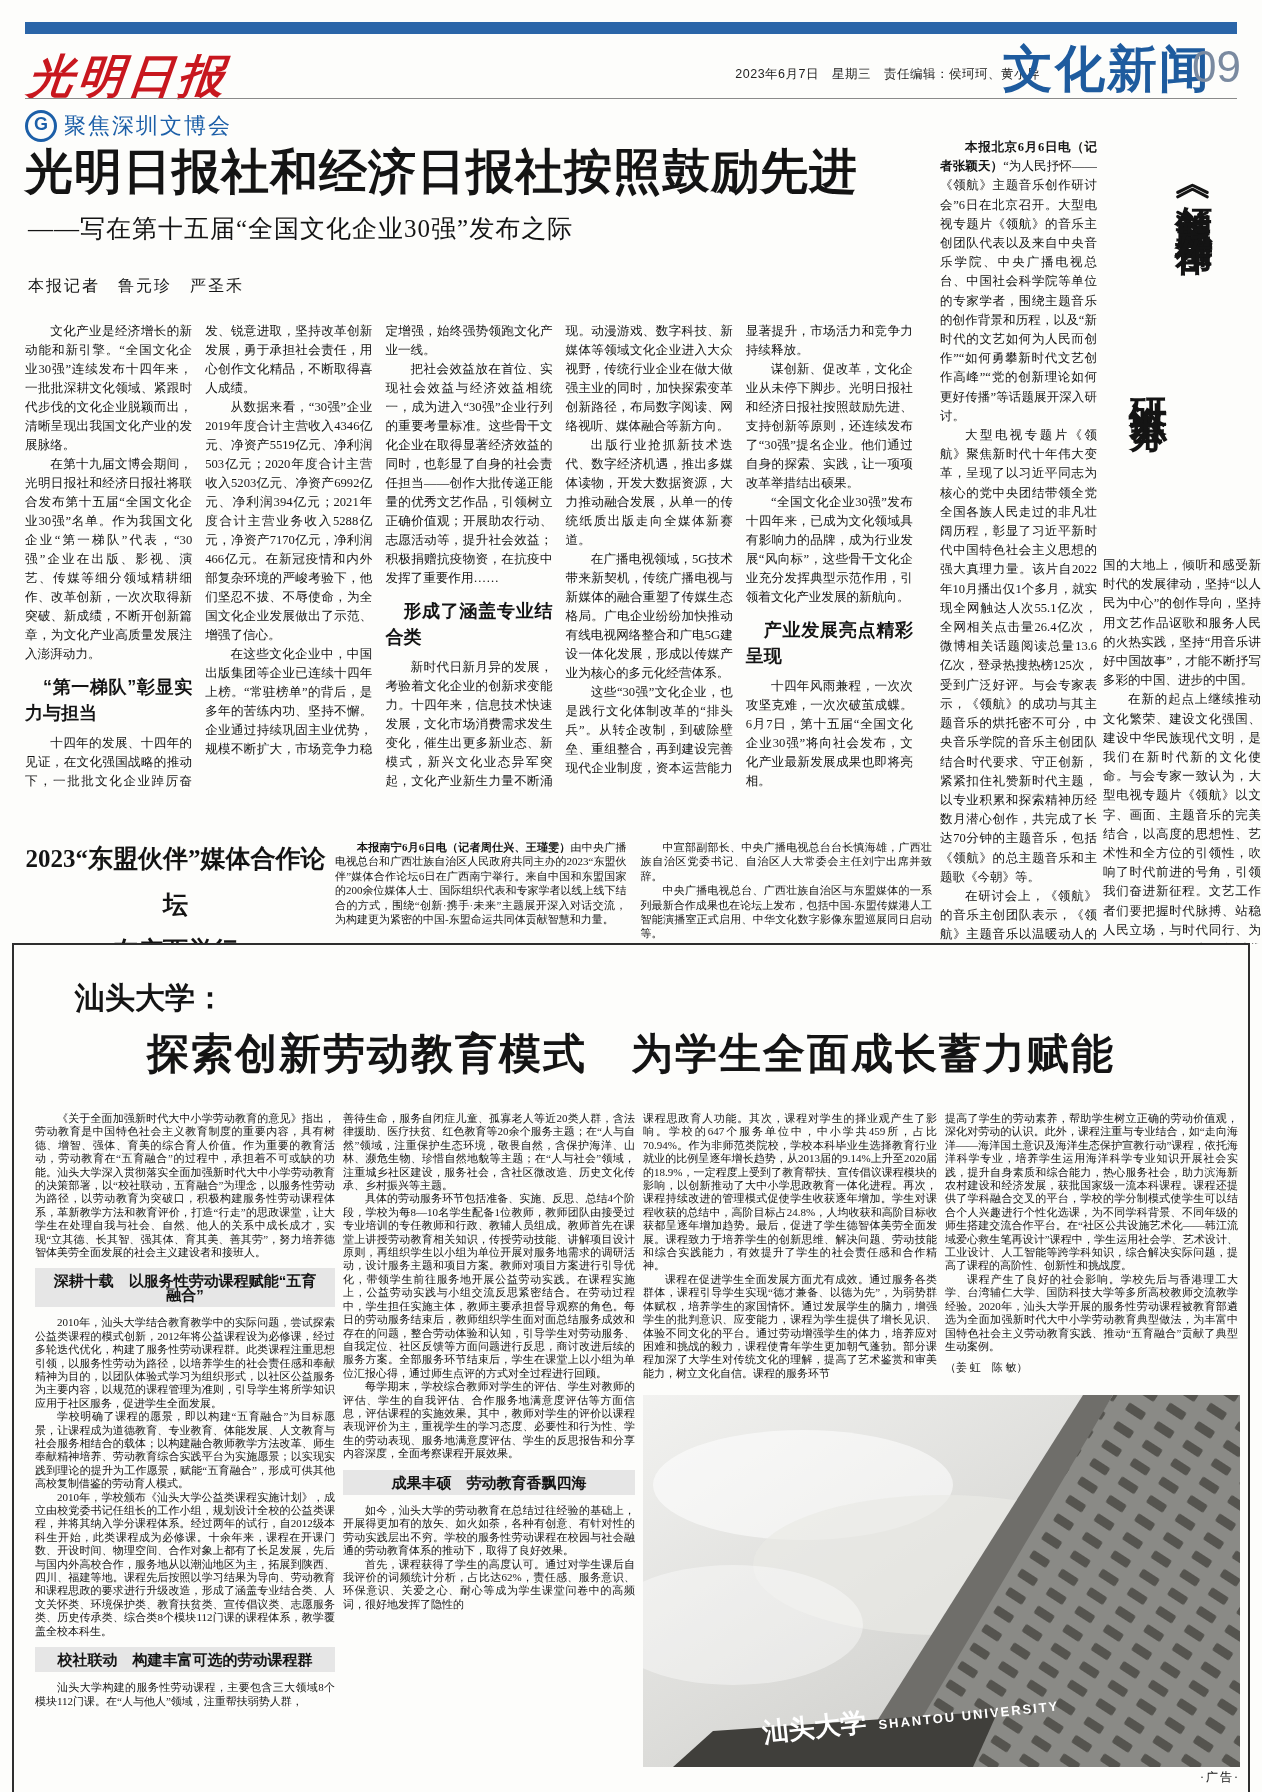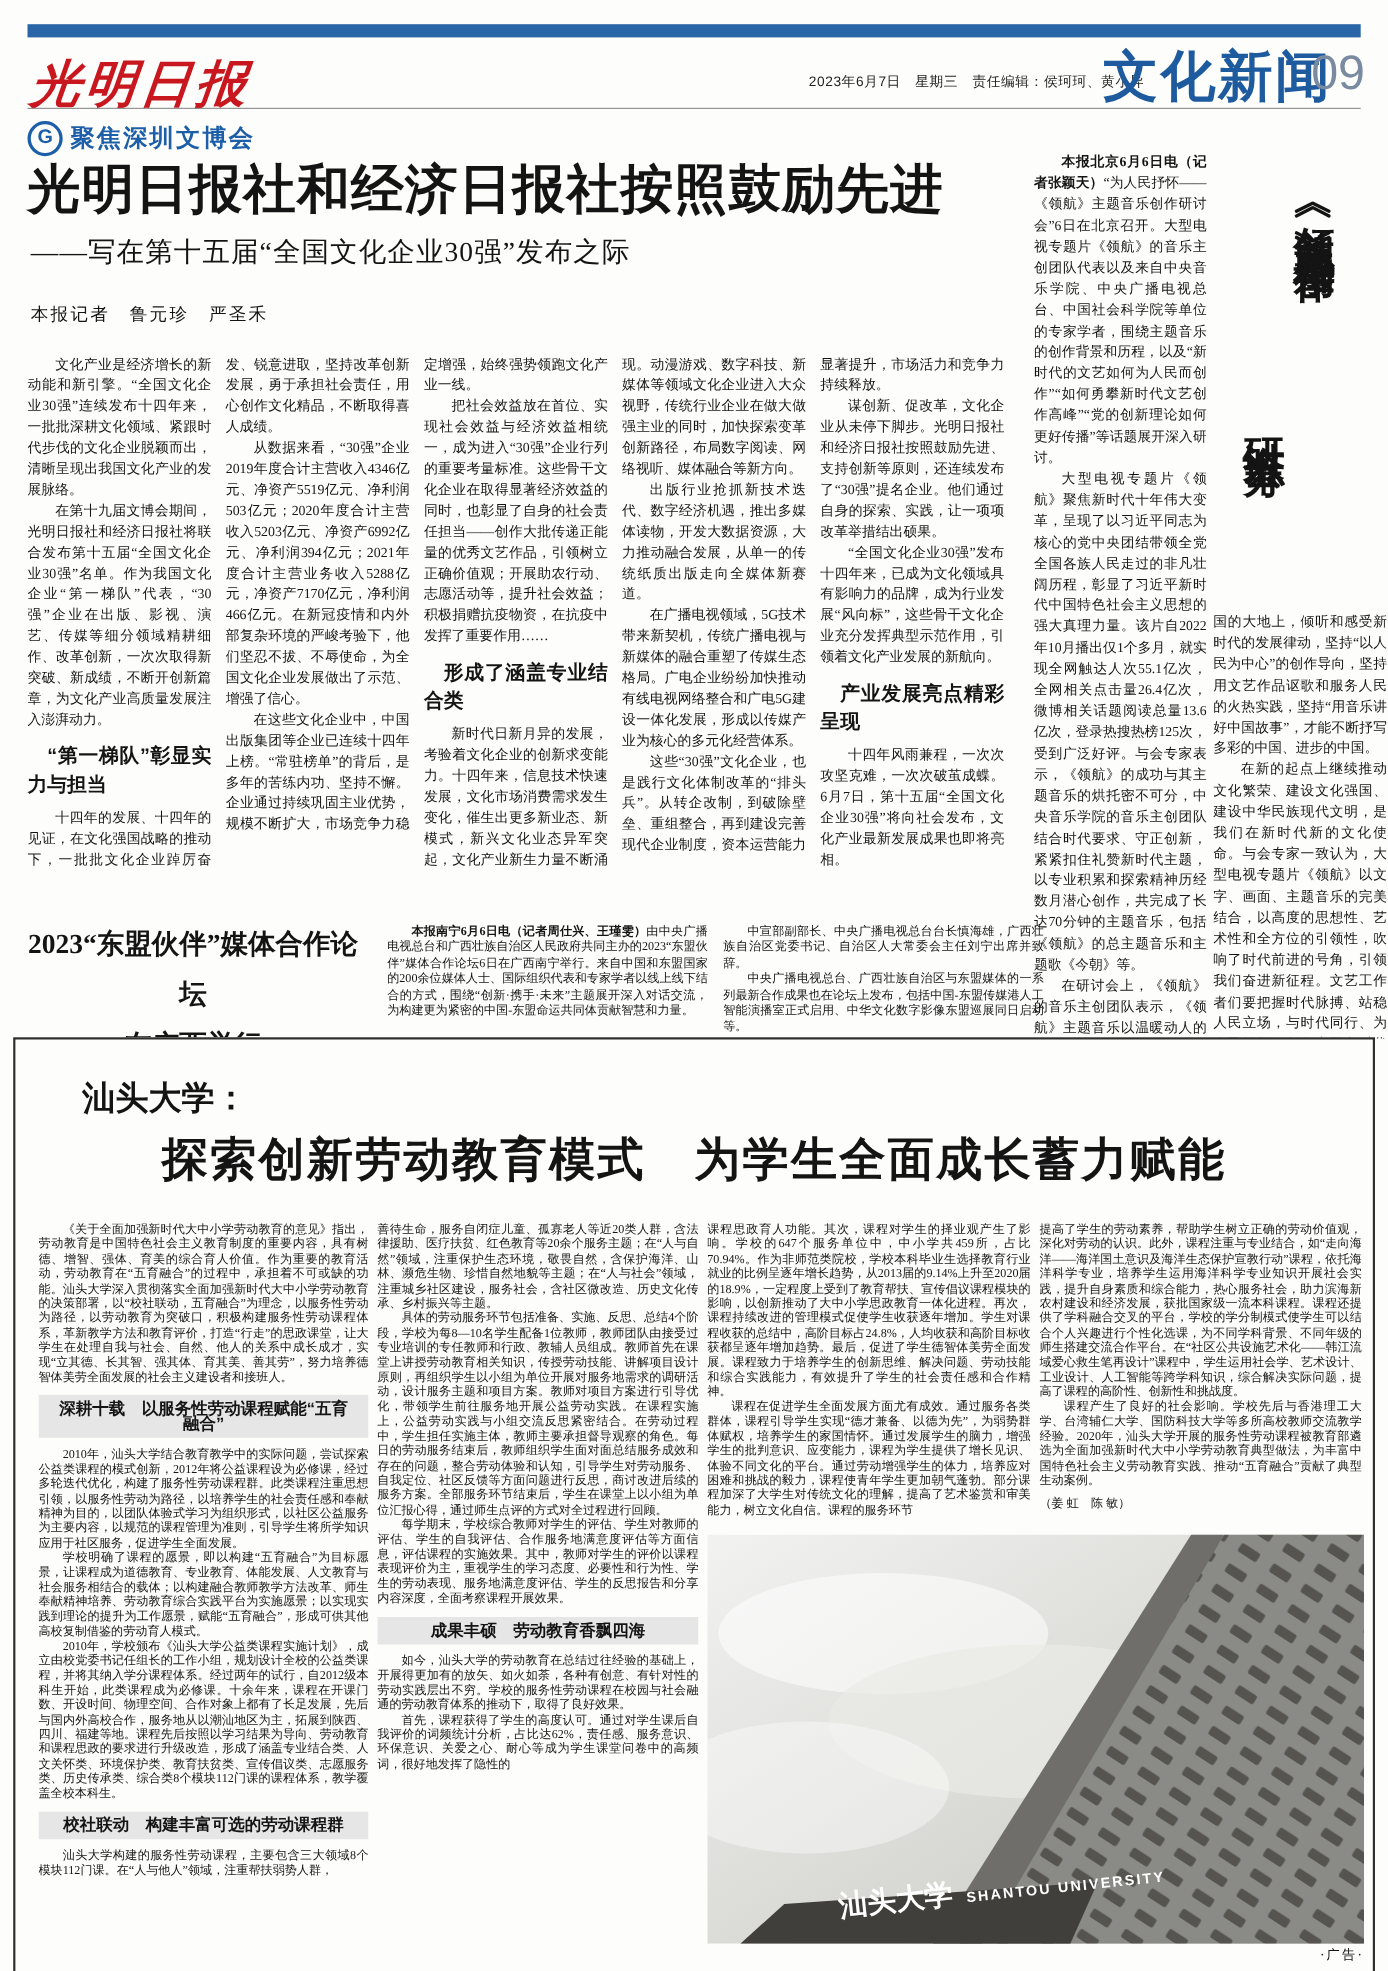--- a/index.html
+++ b/index.html
@@ -15,21 +15,21 @@
   .section-title{position:absolute;left:1003px;top:36px;font-size:50px;font-weight:900;color:#1e5b9e;
             font-family:"Liberation Sans",sans-serif;letter-spacing:2px;}
   .page-num{position:absolute;left:1192px;top:42px;font-size:44px;color:#7a8aa0;
             font-family:"Liberation Sans",sans-serif;}
   .header-rule{position:absolute;left:25px;top:98px;width:1212px;border-top:1px solid #8a8a8a;}
 
   
   .badge{position:absolute;left:25px;top:110px;display:flex;align-items:center;gap:7px;}
   .badge-g{width:26px;height:26px;border:3px solid #1c5fa8;border-radius:50%;color:#1c5fa8;
            font:bold 18px/22px "Liberation Sans",sans-serif;text-align:center;}
-  .badge-text{font-size:22px;font-weight:bold;color:#1c5fa8;font-family:"Liberation Sans",sans-serif;letter-spacing:2px;}
+  .badge-text{font-size:22px;font-weight:normal;color:#1c5fa8;font-family:"Liberation Sans",sans-serif;letter-spacing:2px;}
   .lead-headline{position:absolute;left:25px;top:140px;width:1005px;font-size:48px;font-weight:900;
            letter-spacing:1px;white-space:nowrap;}
   .lead-dash{position:absolute;left:28px;top:212px;font-size:25px;letter-spacing:1px;}
   .lead-byline{position:absolute;left:28px;top:276px;font-size:16px;letter-spacing:2px;}
   .lead-body{position:absolute;left:25px;top:322px;width:888px;height:474px;
            column-count:5;column-gap:13px;font-size:12.6px;line-height:19px;text-align:justify;overflow:hidden;}
   .lead-body h3{font-family:"Liberation Sans",sans-serif;font-size:18px;line-height:26px;font-weight:bold;
            margin:10px 0 8px;text-indent:1em;break-inside:avoid;}
   p{margin:0;text-indent:2em;}
   p.cont{text-indent:0;}
@@ -42,21 +42,21 @@
   .lh-right{position:absolute;left:1103px;top:556px;width:158px;height:388px;
            font-size:12.5px;line-height:19.2px;text-align:justify;overflow:hidden;}
   .lh-vtitle{position:absolute;writing-mode:vertical-rl;font-weight:900;font-size:38px;letter-spacing:4px;}
   .lh-v1{left:1168px;top:172px;height:420px;}
   .lh-v2{left:1122px;top:368px;height:220px;}
 
   
   .dm-headline{position:absolute;left:18px;top:836px;width:315px;text-align:center;
            font-size:25px;font-weight:900;line-height:46px;}
   .dm-body{position:absolute;left:335px;top:840px;width:597px;height:102px;
-           column-count:2;column-gap:14px;font-size:11px;line-height:14.4px;text-align:justify;overflow:hidden;margin-left:17px;}
+           column-count:2;column-gap:14px;font-size:11px;line-height:14.4px;text-align:justify;overflow:hidden;}
 
   
   .st-box{position:absolute;left:12px;top:943px;width:1234px;height:870px;border:2px solid #2e2e2e;background:#fdfdfb;}
   .st-kicker{position:absolute;left:75px;top:978px;font-size:30px;font-weight:900;
            font-family:"Liberation Sans",sans-serif;}
   .st-headline{position:absolute;left:0;top:1026px;width:1262px;text-align:center;
            font-size:42px;font-weight:900;letter-spacing:2px;}
   .st-col{position:absolute;top:1112px;font-size:11px;line-height:13.4px;text-align:justify;overflow:hidden;}
   .st-col h3{font-family:"Liberation Sans",sans-serif;font-size:15px;font-weight:bold;background:#e6e6e6;
            text-align:center;text-indent:0;padding:6px 18px;margin:9px 0;break-inside:avoid;}

